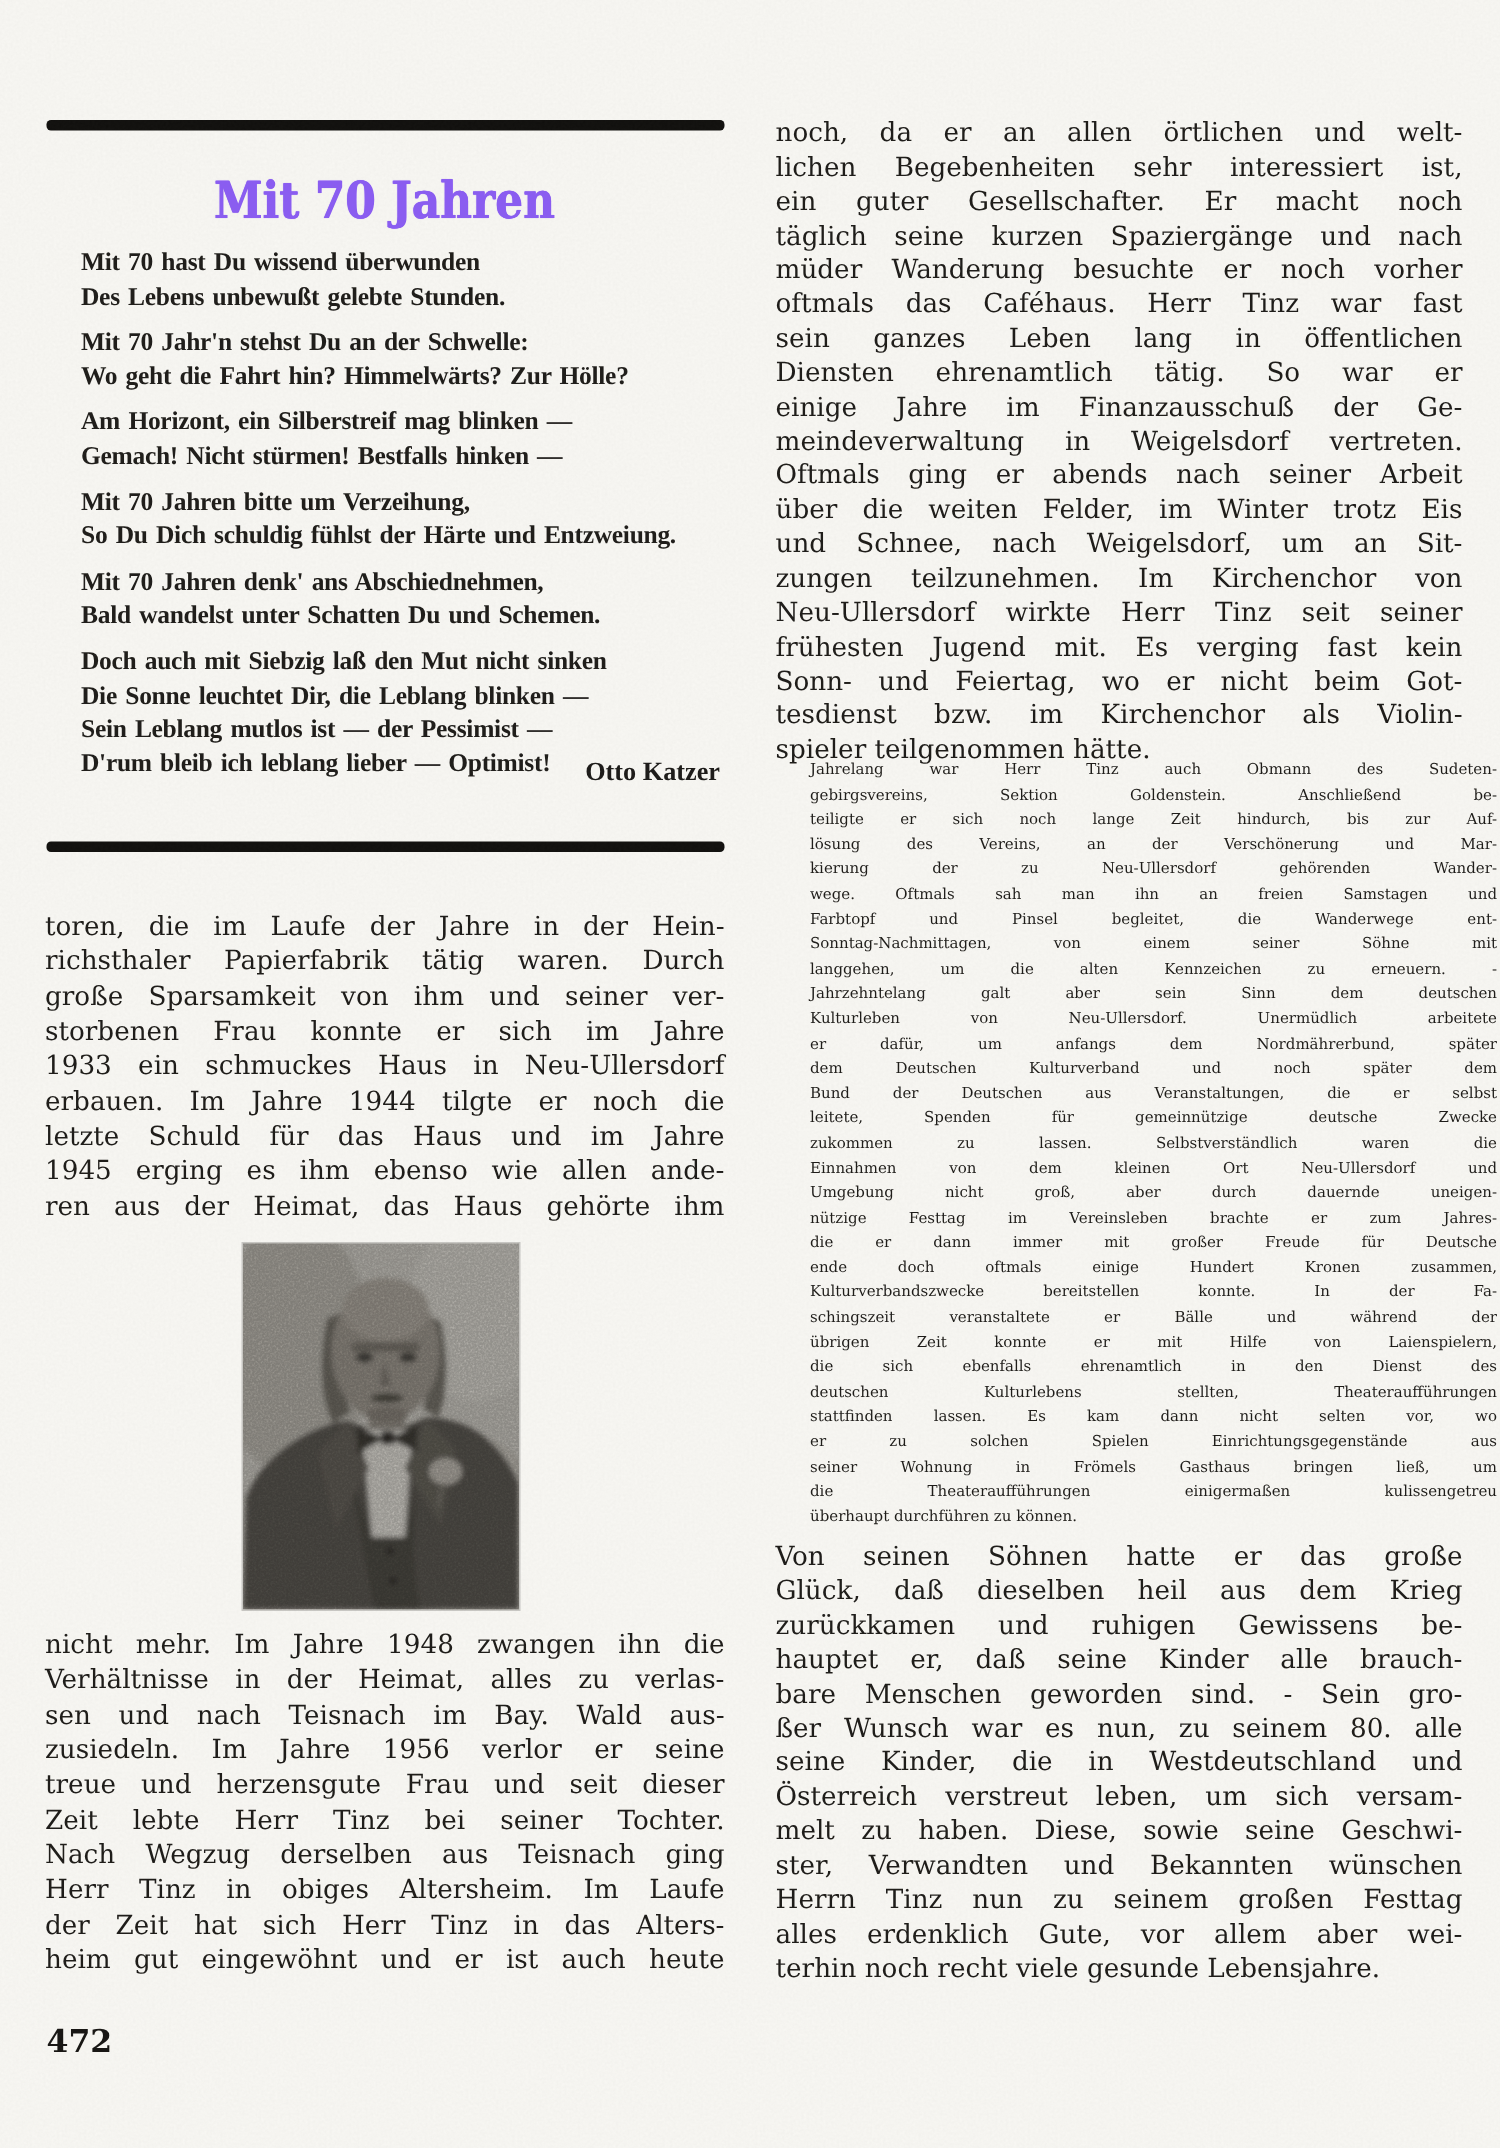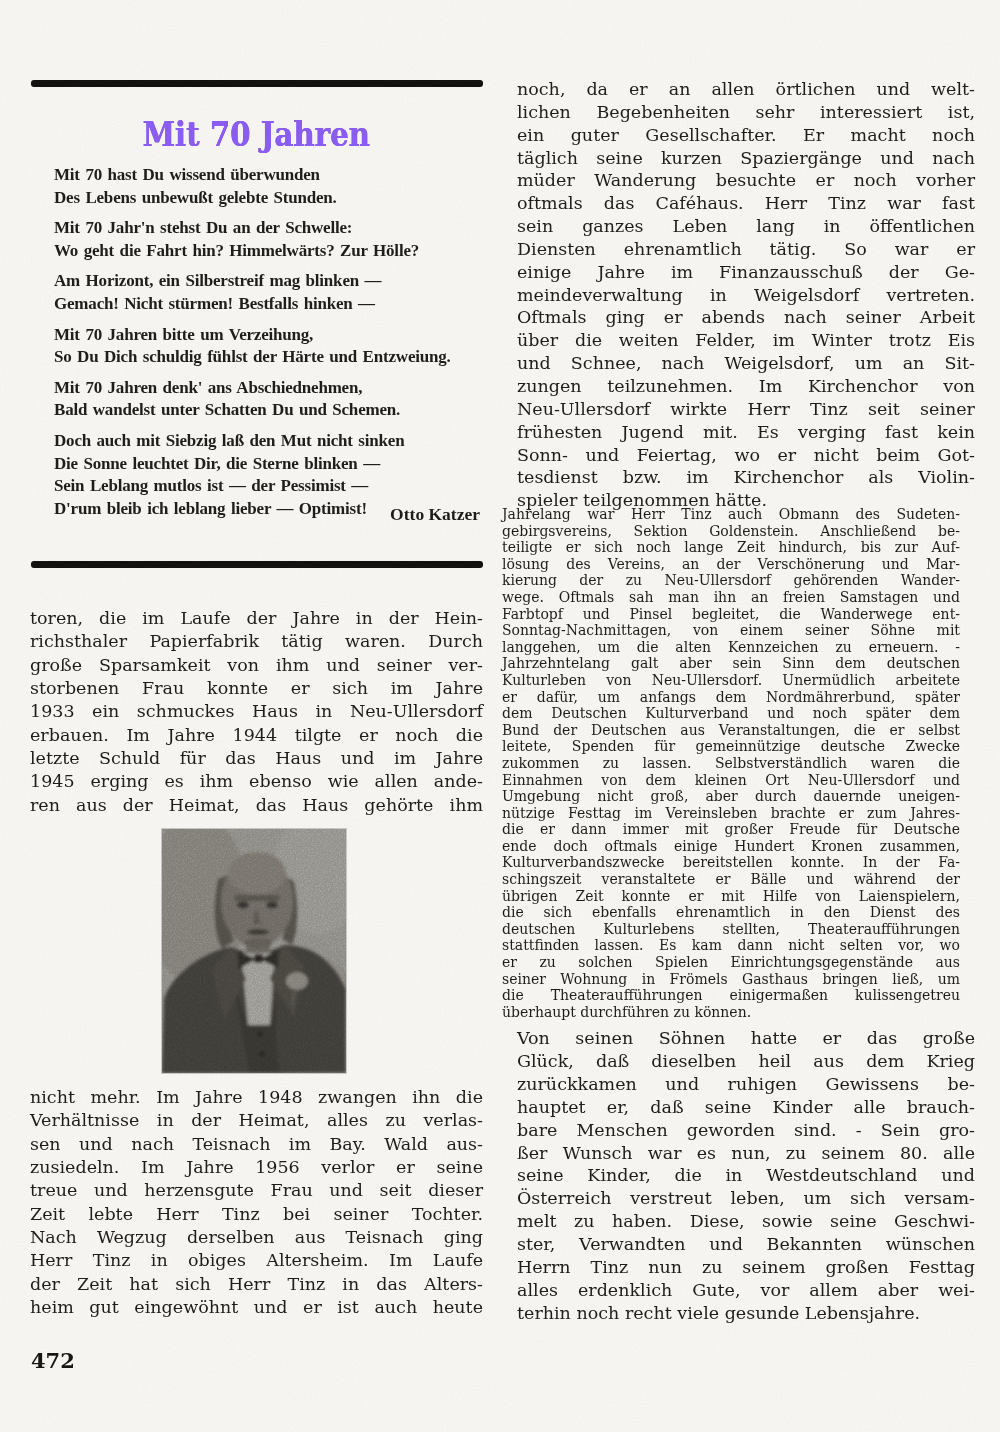--- a/index.html
+++ b/index.html
@@ -35,22 +35,22 @@
     font-weight:bold; font-size:17.5px; text-align:right;
   }
 
   .bodytext { font-size:17.5px; color:#1b1916; }
   .tline { text-align:justify; text-align-last:justify; white-space:normal; }
   .endpara .tline.tline-last { text-align-last:left; }
 
   #left-para1  { position:absolute; left:30px;  top:607px;  width:453px; line-height:23.35px; }
   #left-para2  { position:absolute; left:30px;  top:1086px; width:453px; line-height:23.35px; }
   #right-para1 { position:absolute; left:517px; top:78px;   width:458px; line-height:22.85px; }
-  #right-small { position:absolute; left:502px; top:506px;  width:458px;
-                 font-size:14px; line-height:16.6px; }
+  #right-small { position:absolute; left:540px; top:506px;  width:458px;
+                 font-size:10px; line-height:16.6px; }
   #right-para2 { position:absolute; left:517px; top:1027px; width:458px; line-height:22.9px; }
 
   #photo {
     position:absolute; left:162px; top:829px; width:184px; height:244px;
     box-shadow:0 0 0 1px rgba(60,58,54,0.25);
   }
   #photo svg { display:block; width:184px; height:244px; }
 
   #page-number {
     position:absolute; left:31px; top:1320px;
@@ -83,21 +83,21 @@
     <div class="stanza">
         <div class="tline">Mit 70 Jahren bitte um Verzeihung,</div>
         <div class="tline tline-last">So Du Dich schuldig fühlst der Härte und Entzweiung.</div>
       </div>
     <div class="stanza">
         <div class="tline">Mit 70 Jahren denk' ans Abschiednehmen,</div>
         <div class="tline tline-last">Bald wandelst unter Schatten Du und Schemen.</div>
       </div>
     <div class="stanza">
         <div class="tline">Doch auch mit Siebzig laß den Mut nicht sinken</div>
-        <div class="tline">Die Sonne leuchtet Dir, die Sterne blinken —</div>
+        <div class="tline">Die Sonne leuchtet Dir, die Leblang blinken —</div>
         <div class="tline">Sein Leblang mutlos ist — der Pessimist —</div>
         <div class="tline tline-last">D'rum bleib ich leblang lieber — Optimist!</div>
       </div>
   </div>
 
   <div class="poem-author">Otto Katzer</div>
 
   <div class="rule" id="rule-mid"></div>
 
   <div class="bodytext" id="left-para1">

